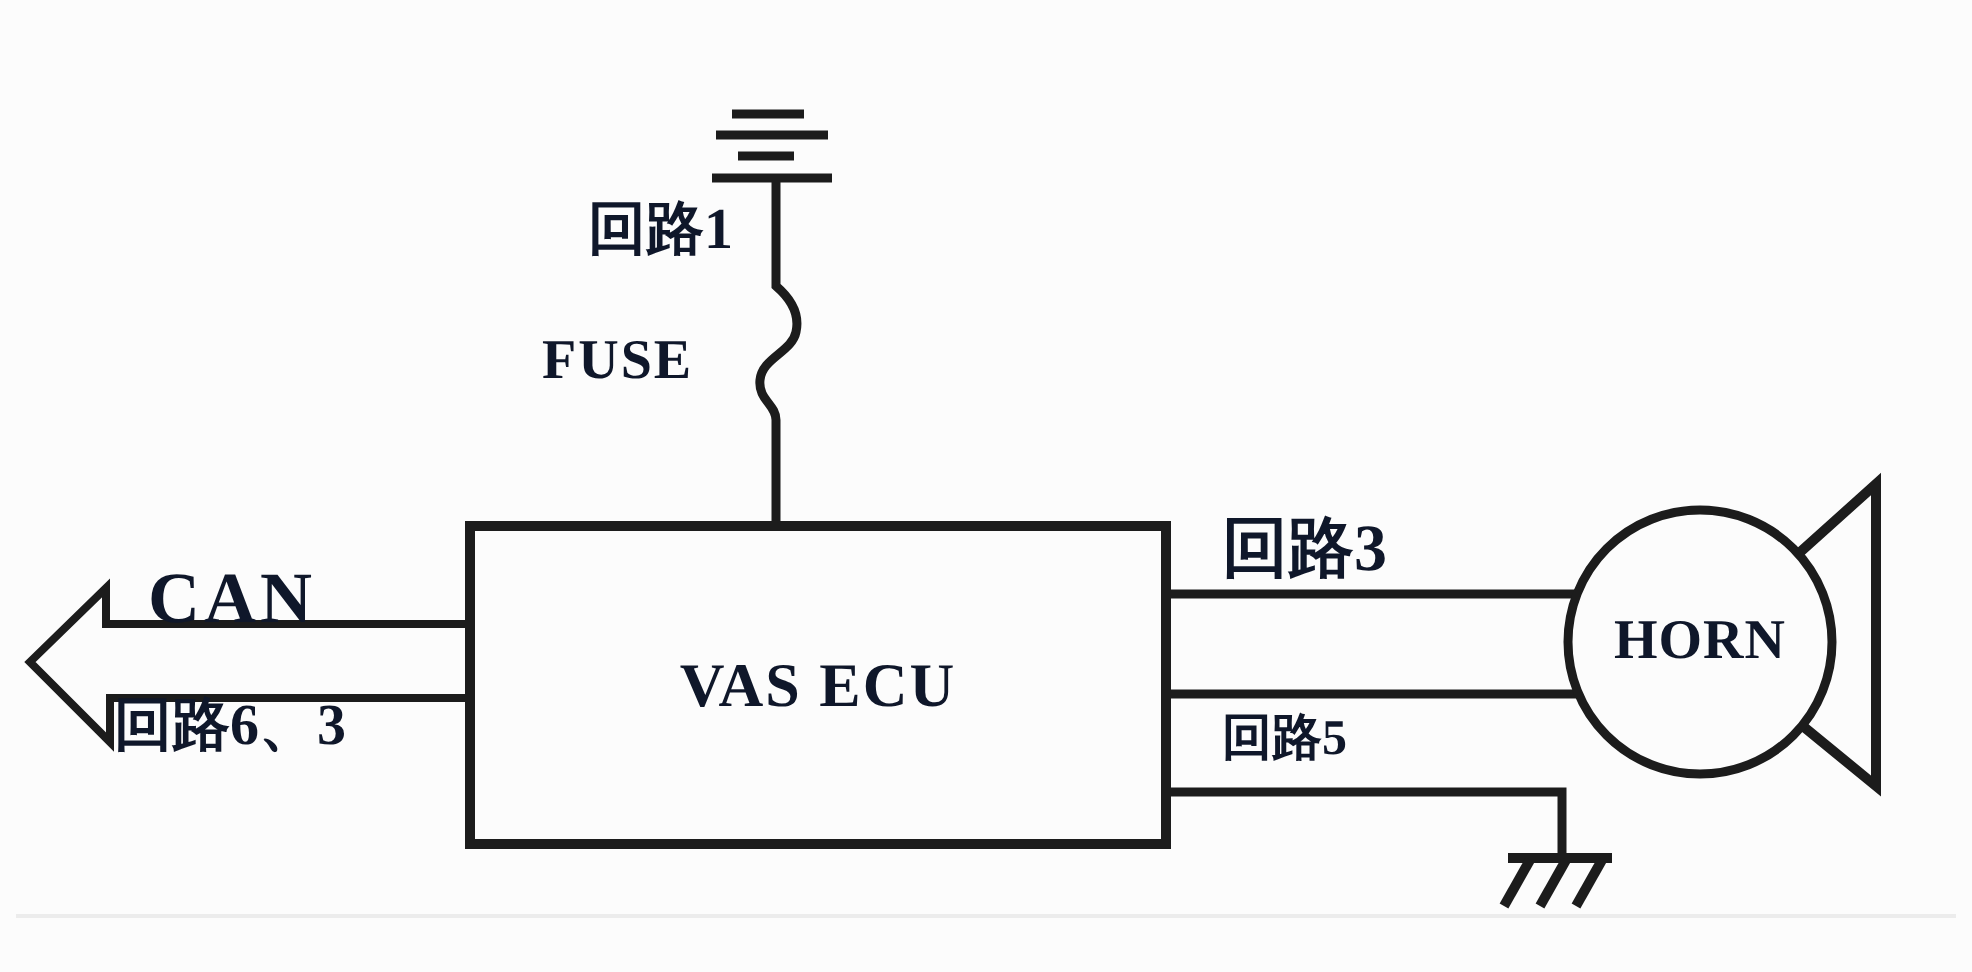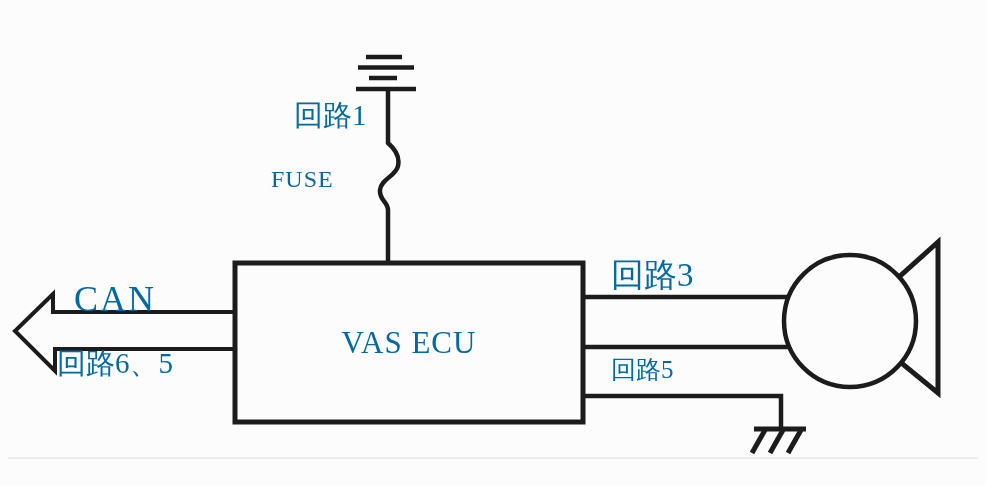--- a/index.html
+++ b/index.html
@@ -18,25 +18,26 @@
   }
   #wiring-svg {
     position: absolute;
     left: 0;
     top: 0;
   }
   .lbl {
     position: absolute;
     line-height: 1;
     white-space: nowrap;
-    color: #0369a1;
+    color: #0f172a;
     user-select: none;
+    font-weight: bold;
   }
   .lbl-circuit1 { left: 294px; top: 101px; font-size: 29px; }
-  .lbl-fuse     { left: 271px; top: 167px; font-size: 24px; letter-spacing: 1px; }
+  .lbl-fuse     { left: 271px; top: 167px; font-size: 28px; letter-spacing: 1px; }
   .lbl-circuit2 { left: 299px; top: 225px; font-size: 29px; }
   .lbl-can      { left: 74px;  top: 281px; font-size: 36px; letter-spacing: 2px; }
   .lbl-circuit67{ left: 57px;  top: 349px; font-size: 29px; }
   .lbl-circuit3 { left: 611px; top: 259px; font-size: 33px; }
   .lbl-circuit4 { left: 611px; top: 307px; font-size: 29px; }
   .lbl-circuit5 { left: 611px; top: 357px; font-size: 25px; }
   .box-center {
     position: absolute;
     display: flex;
     align-items: center;
@@ -99,23 +100,26 @@
 
     <circle cx="850" cy="321" r="66" fill="#fcfcfc" stroke="#1c1c1c" stroke-width="4.5"></circle>
 
     <line x1="8" y1="458" x2="978" y2="458" stroke="#ececec" stroke-width="2"></line>
   </svg>
 
   <div class="lbl lbl-circuit1">回路1</div>
   <div class="lbl lbl-fuse">FUSE</div>
 
   <div class="lbl lbl-can">CAN</div>
-  <div class="lbl lbl-circuit67">回路6、5</div>
+  <div class="lbl lbl-circuit67">回路6、3</div>
 
   <div class="box-center ecu-center">
     <div class="lbl lbl-ecu">VAS ECU</div>
   </div>
 
   <div class="lbl lbl-circuit3">回路3</div>
   <div class="lbl lbl-circuit5">回路5</div>
 
+  <div class="box-center horn-center">
+    <div class="lbl lbl-horn">HORN</div>
+  </div>
 
 </div>
 
 </body></html>

